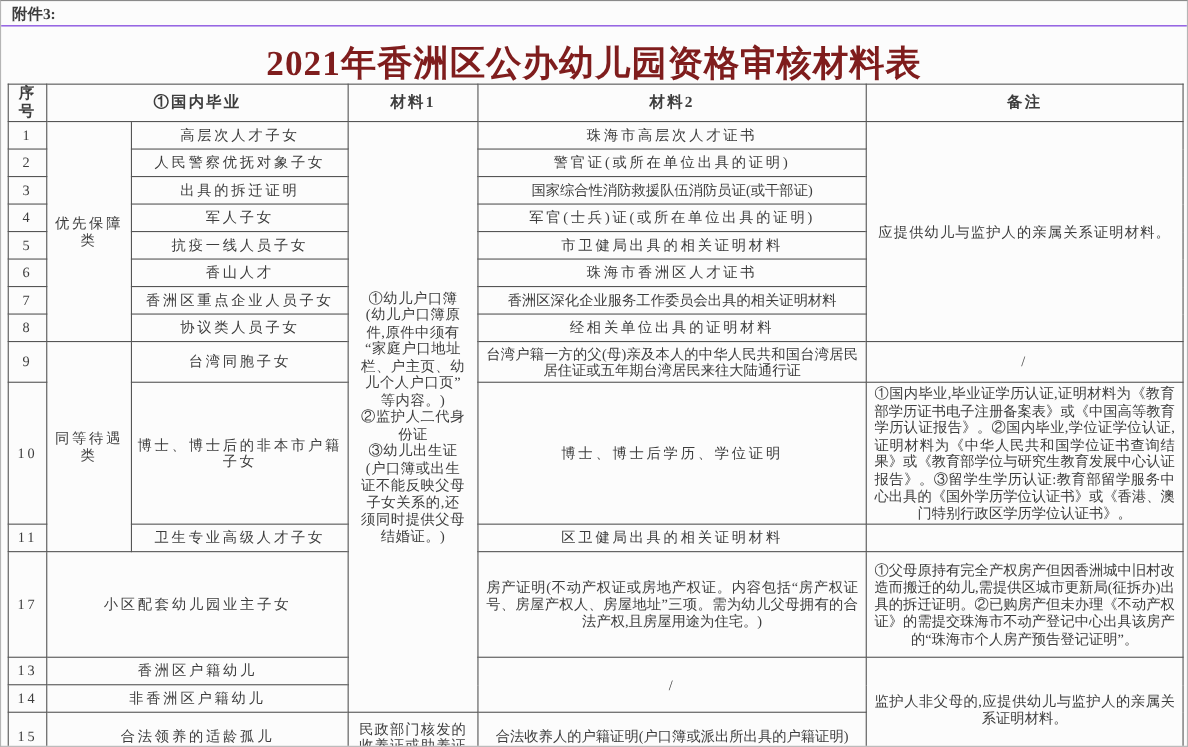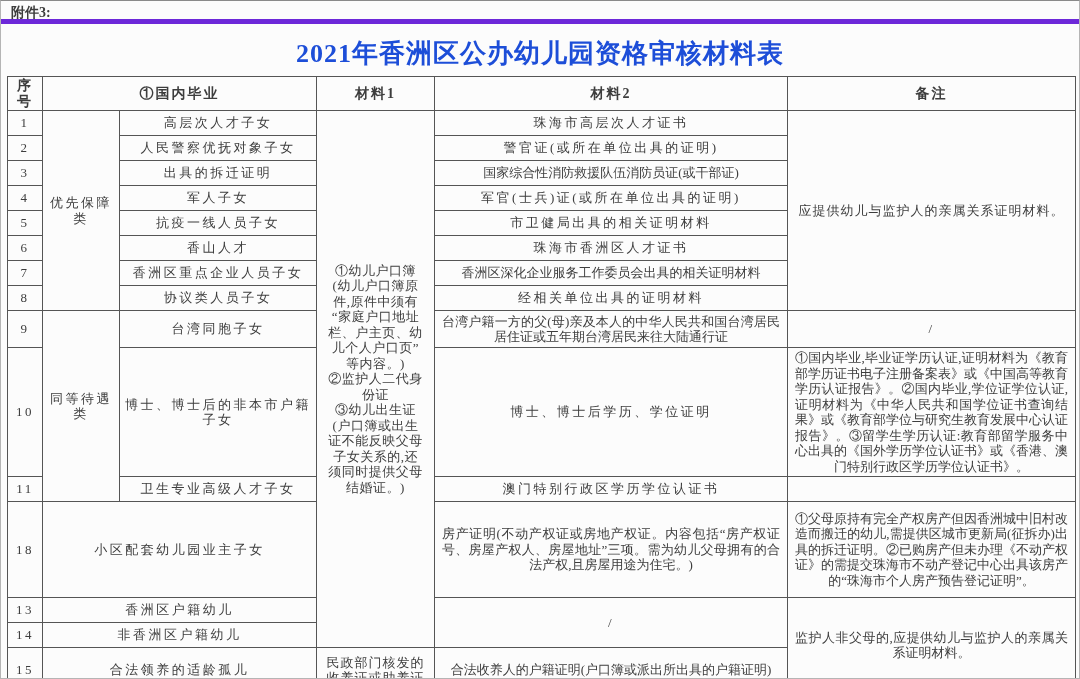--- a/index.html
+++ b/index.html
@@ -7,28 +7,28 @@
   body {
     width:1080px; height:679px; overflow:hidden;
     background:#fcfcfc;
     color:#3d3d3d;
     font-family:"Liberation Serif","DejaVu Serif",serif;
     border:1px solid #b5b5b5;
     border-top:1px solid #8a8a8a;
   }
   .attachment-strip {
     height:23px; padding:3px 0 0 10px;
-    border-bottom:5px solid #6d28d9;
+    border-bottom:1px solid #6d28d9;
     font-size:14px; font-weight:bold;
   }
   .doc-title {
     margin-top:12px; height:32px;
     text-align:center;
-    font-size:26px; font-weight:bold; letter-spacing:1px;
-    color:#1d4ed8;
+    font-size:32px; font-weight:bold; letter-spacing:1px;
+    color:#7f1d1d;
   }
   table.mat {
     border-collapse:collapse; table-layout:fixed;
     margin:8px 0 0 6px;
   }
   .mat th, .mat td {
     border:1px solid #555;
     overflow:hidden;
     text-align:center; vertical-align:middle;
     font-weight:normal;
@@ -137,25 +137,25 @@
   </tr>
   <tr style="height:125px">
     <td>10</td>
     <td>博士、博士后的非本市户籍子女</td>
     <td>博士、博士后学历、学位证明</td>
     <td class="just">①国内毕业,毕业证学历认证,证明材料为《教育部学历证书电子注册备案表》或《中国高等教育学历认证报告》。②国内毕业,学位证学位认证,证明材料为《中华人民共和国学位证书查询结果》或《教育部学位与研究生教育发展中心认证报告》。③留学生学历认证:教育部留学服务中心出具的《国外学历学位认证书》或《香港、澳门特别行政区学历学位认证书》。</td>
   </tr>
   <tr style="height:25px">
     <td>11</td>
     <td>卫生专业高级人才子女</td>
-    <td>澳门特别行政区学历学位认证书</td>
+    <td>区卫健局出具的相关证明材料</td>
     <td></td>
   </tr>
   <tr style="height:96px">
-    <td>18</td>
+    <td>17</td>
     <td colspan="2">小区配套幼儿园业主子女</td>
     <td class="just">房产证明(不动产权证或房地产权证。内容包括“房产权证号、房屋产权人、房屋地址”三项。需为幼儿父母拥有的合法产权,且房屋用途为住宅。)</td>
     <td class="just">①父母原持有完全产权房产但因香洲城中旧村改造而搬迁的幼儿,需提供区城市更新局(征拆办)出具的拆迁证明。②已购房产但未办理《不动产权证》的需提交珠海市不动产登记中心出具该房产的“珠海市个人房产预告登记证明”。</td>
   </tr>
   <tr style="height:25px">
     <td>13</td>
     <td colspan="2">香洲区户籍幼儿</td>
     <td rowspan="2">/</td>
     <td rowspan="3" class="just">监护人非父母的,应提供幼儿与监护人的亲属关系证明材料。</td>
   </tr>

